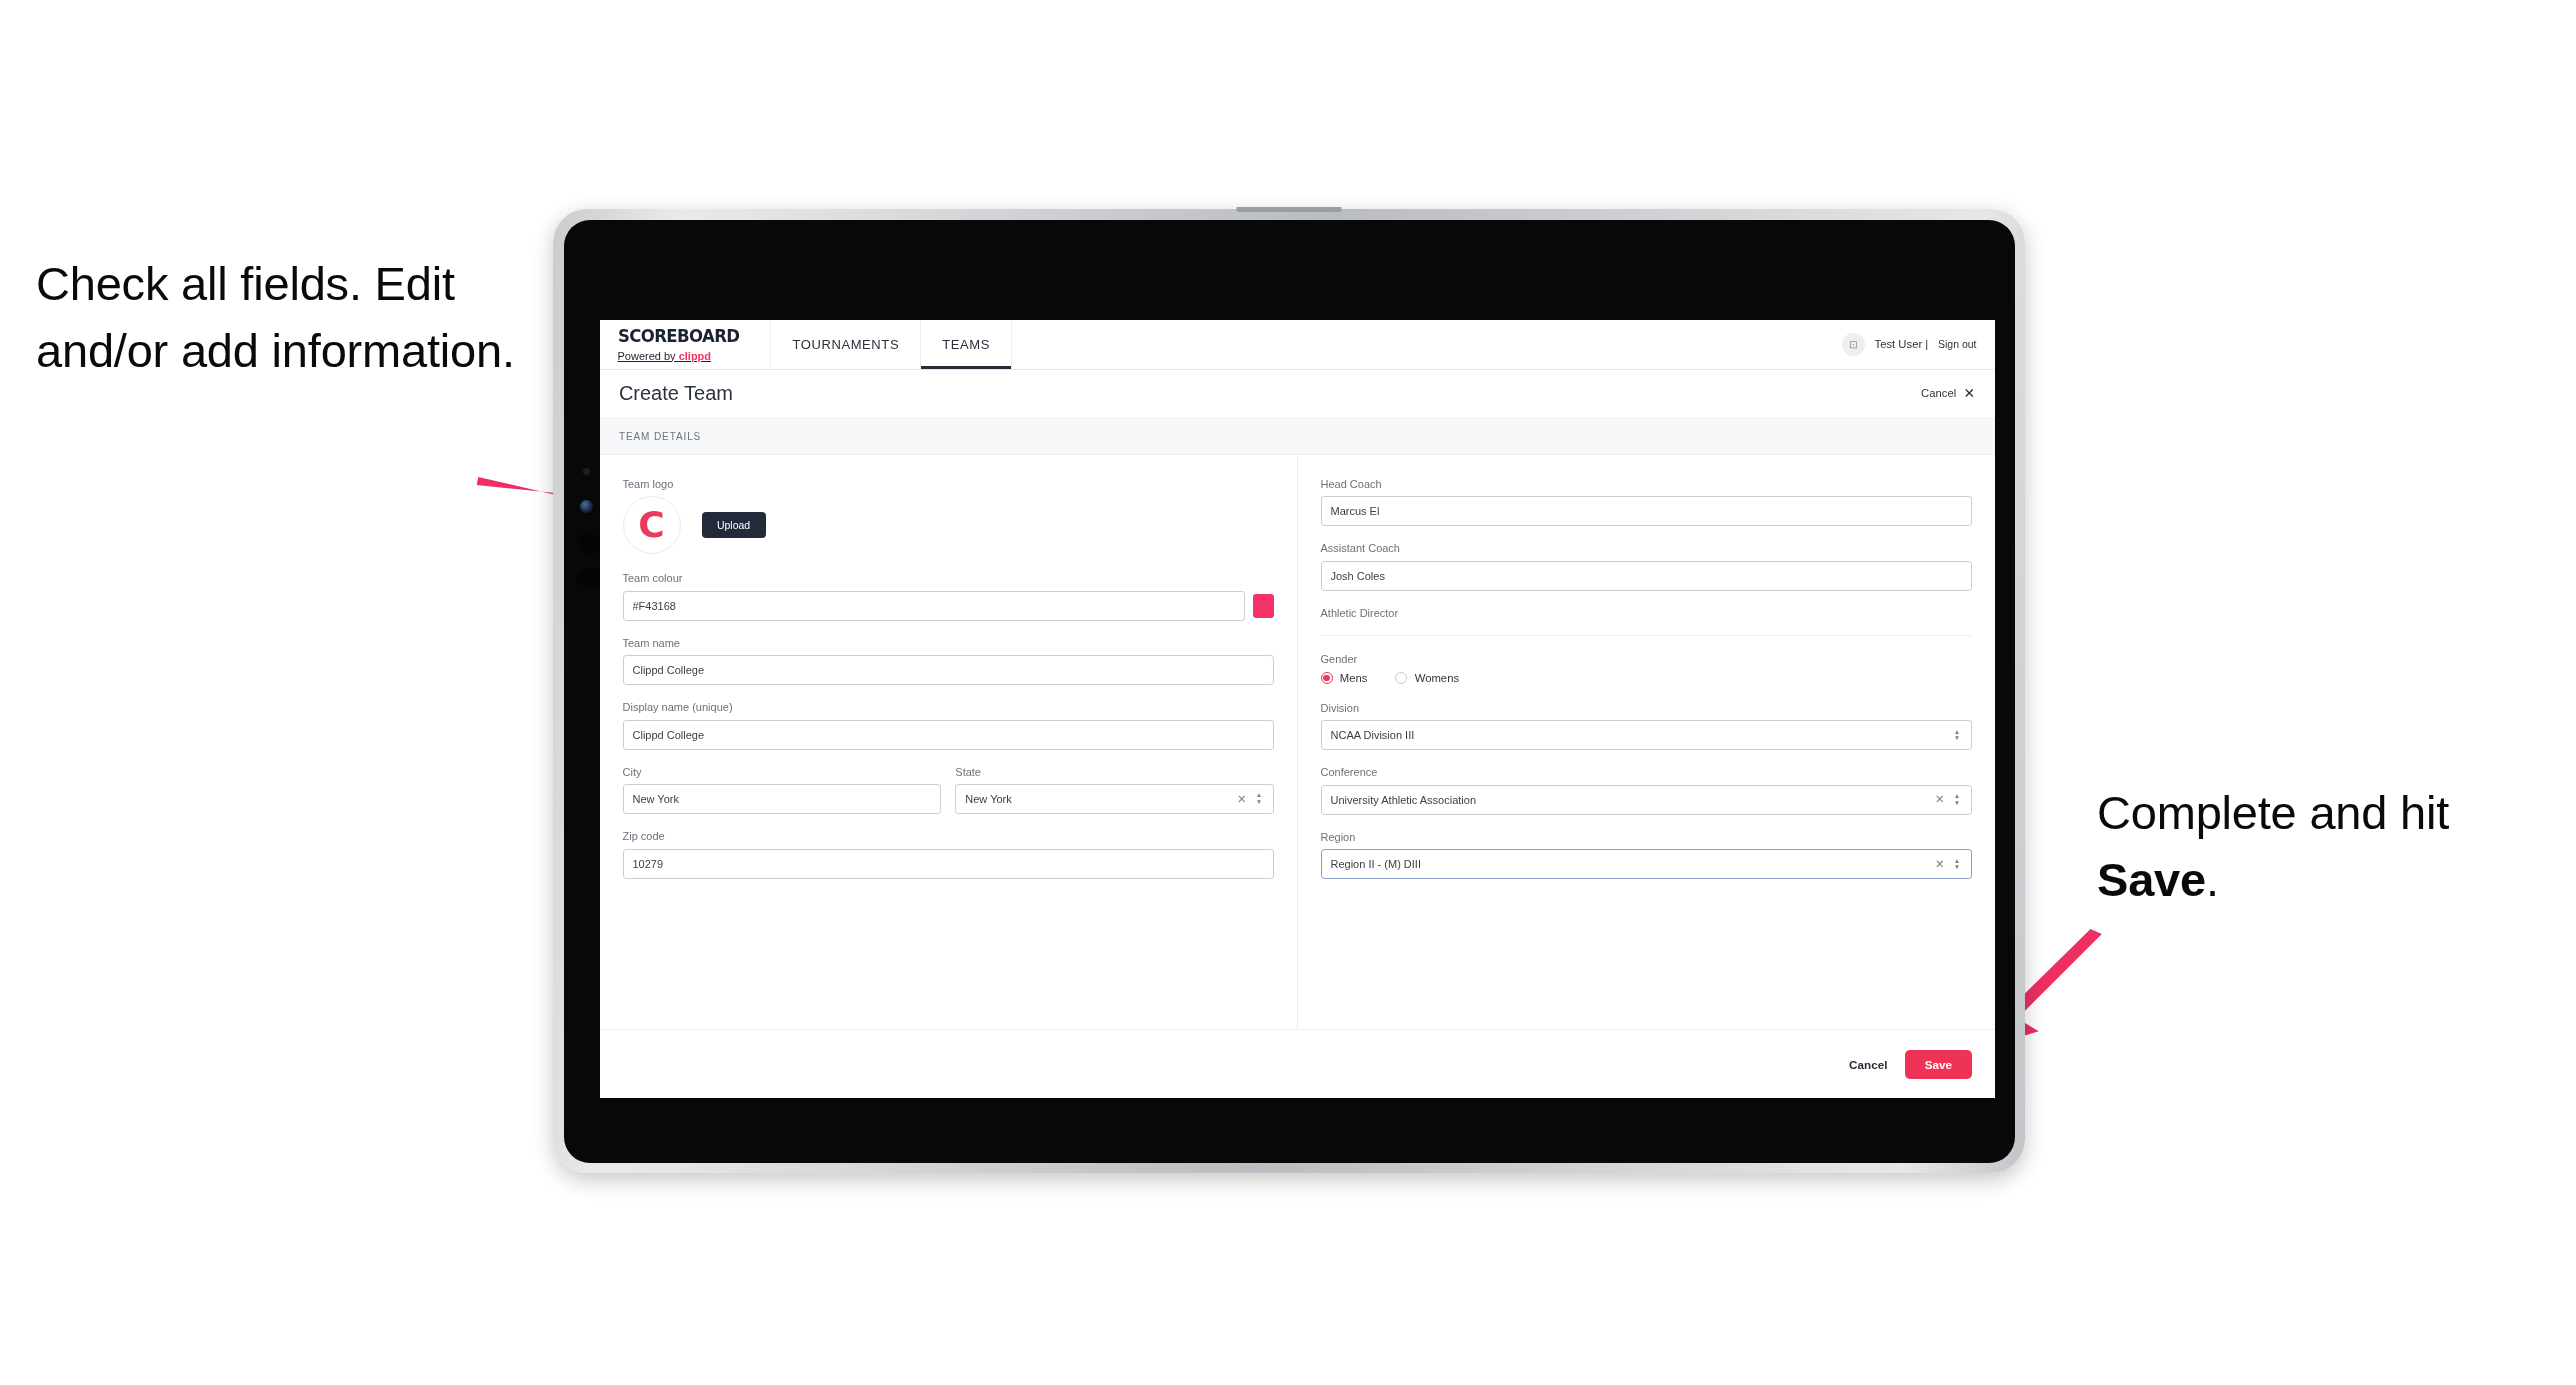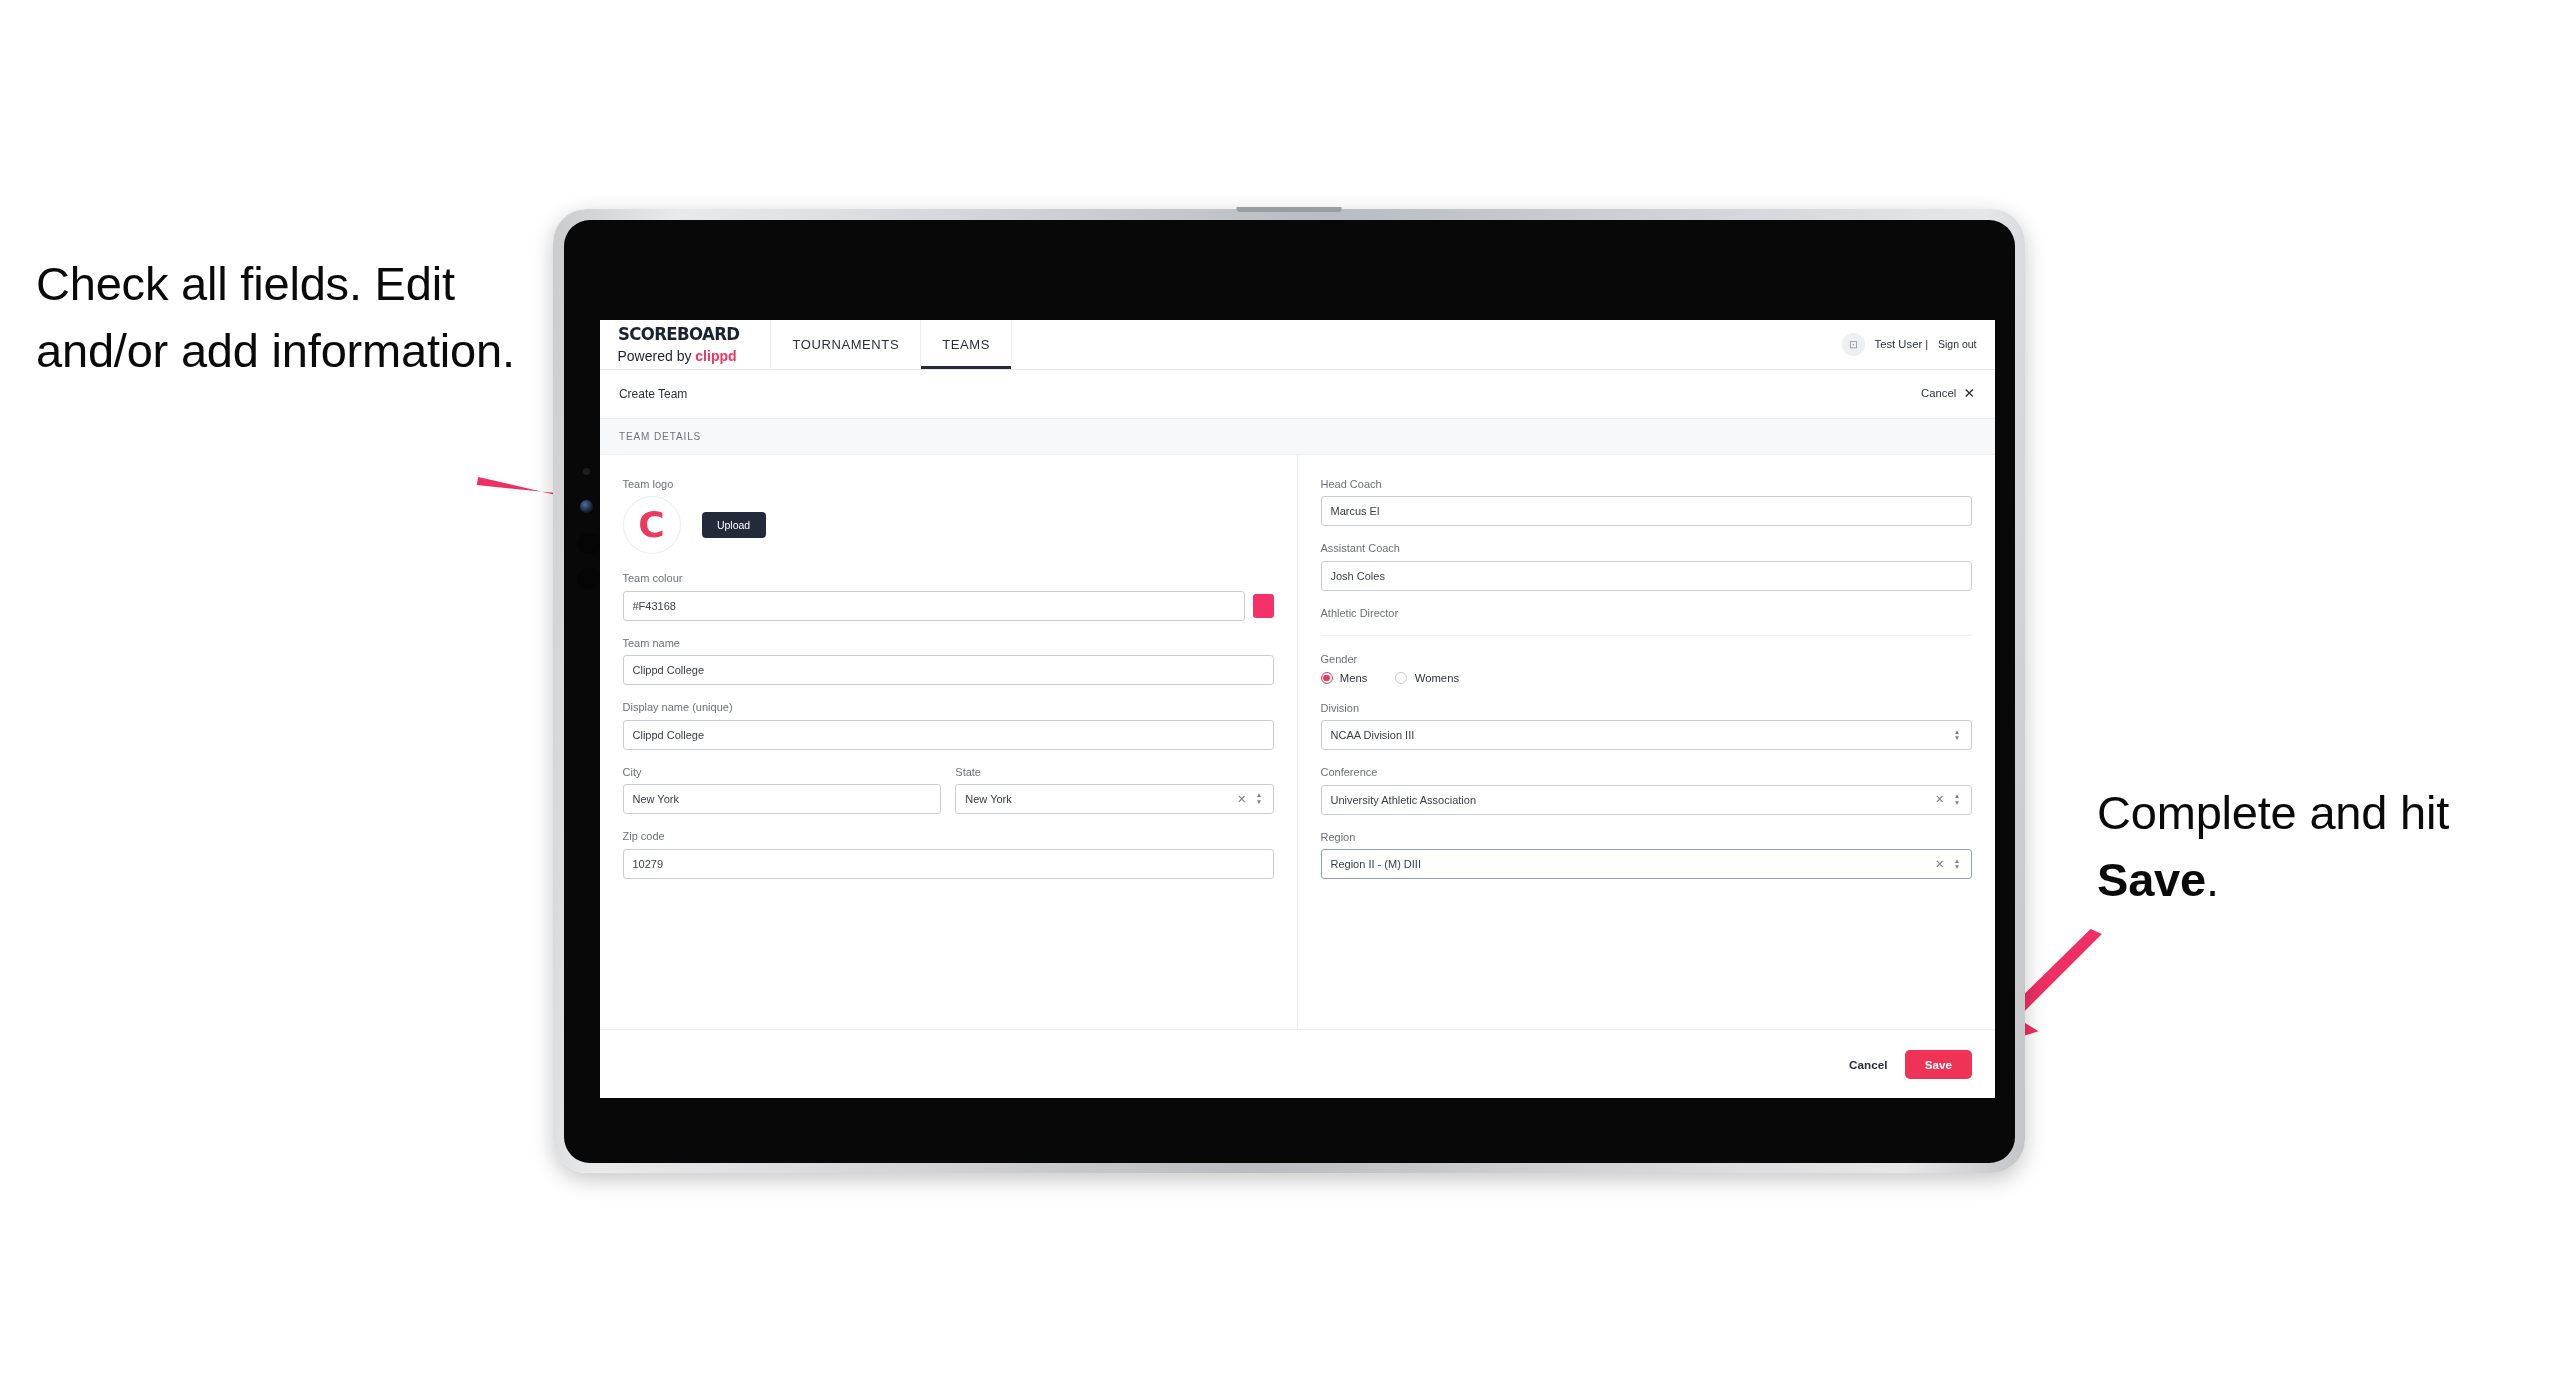--- a/index.html
+++ b/index.html
@@ -87,22 +87,23 @@
     font-family: "DejaVu Sans", sans-serif;
     font-weight: 700;
     font-size: 18px;
     letter-spacing: -0.7px;
     color: #1b2230;
     transform: scaleX(0.92);
     transform-origin: left center;
     line-height: 1;
   }
   .brand-sub {
-    font-size: 14px; color: #1b2230; margin-top: 6px; line-height: 1;
+    font-size: 11px; color: #1b2230; margin-top: 6px; line-height: 1;
     white-space: nowrap;
+    text-decoration: underline;
   }
   .brand-sub .pink { color: #f0335f; font-weight: 700; }
 
   .navtabs { display: flex; align-items: stretch; }
   .navtab {
     display: flex; align-items: center; justify-content: center;
     padding: 0 21px;
     font-size: 13px;
     letter-spacing: 0.6px;
     color: #2a2f3a;
@@ -130,21 +131,21 @@
   .signout { font-size: 10.5px; color: #2b313c; cursor: pointer; white-space: nowrap; }
 
   
   .titlerow {
     display: flex; align-items: center;
     height: 49px;
     padding: 0 19.4px;
     background: #fff;
     border-bottom: 0.8px solid #eceef0;
   }
-  .ptitle { font-size: 12px; color: #2c323d; }
+  .ptitle { font-size: 20px; color: #2c323d; }
   .cancel-x {
     margin-left: auto; display: flex; align-items: center; gap: 7.3px;
     font-size: 11.3px; color: #2c323d; cursor: pointer;
   }
   .xglyph { font-size: 13.8px; line-height: 1; color: #2c323d; }
 
   
   .section {
     height: 36px; display: flex; align-items: center;
     padding: 0 19.4px;

